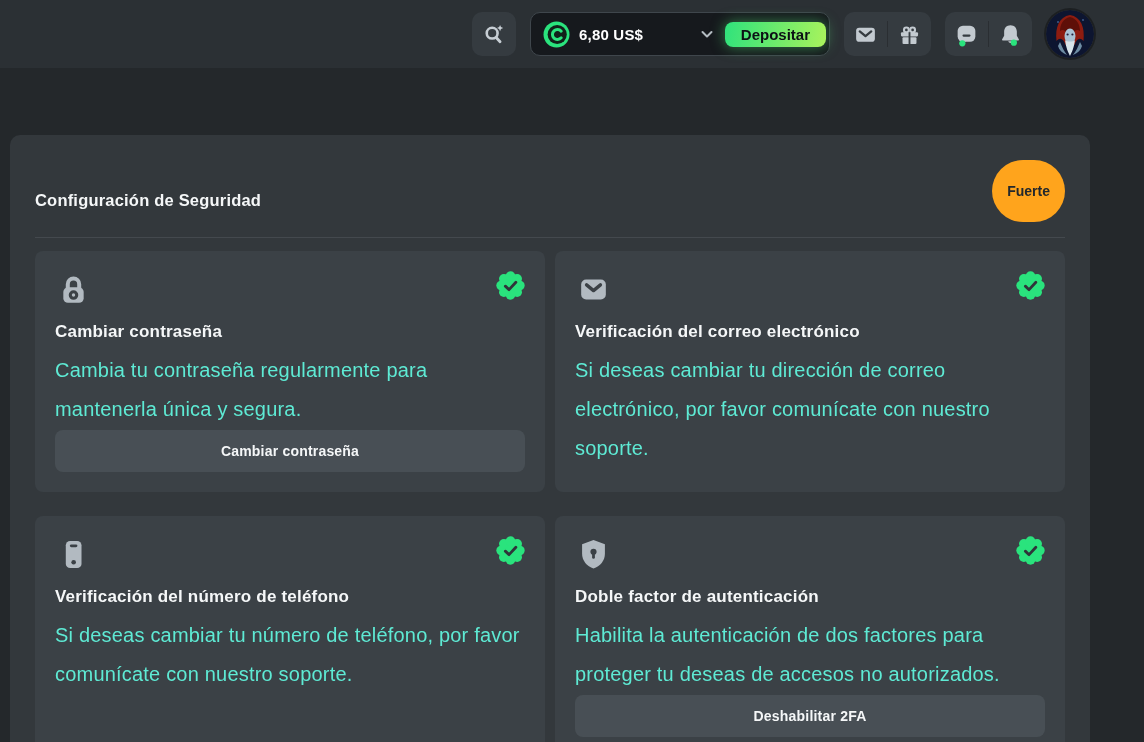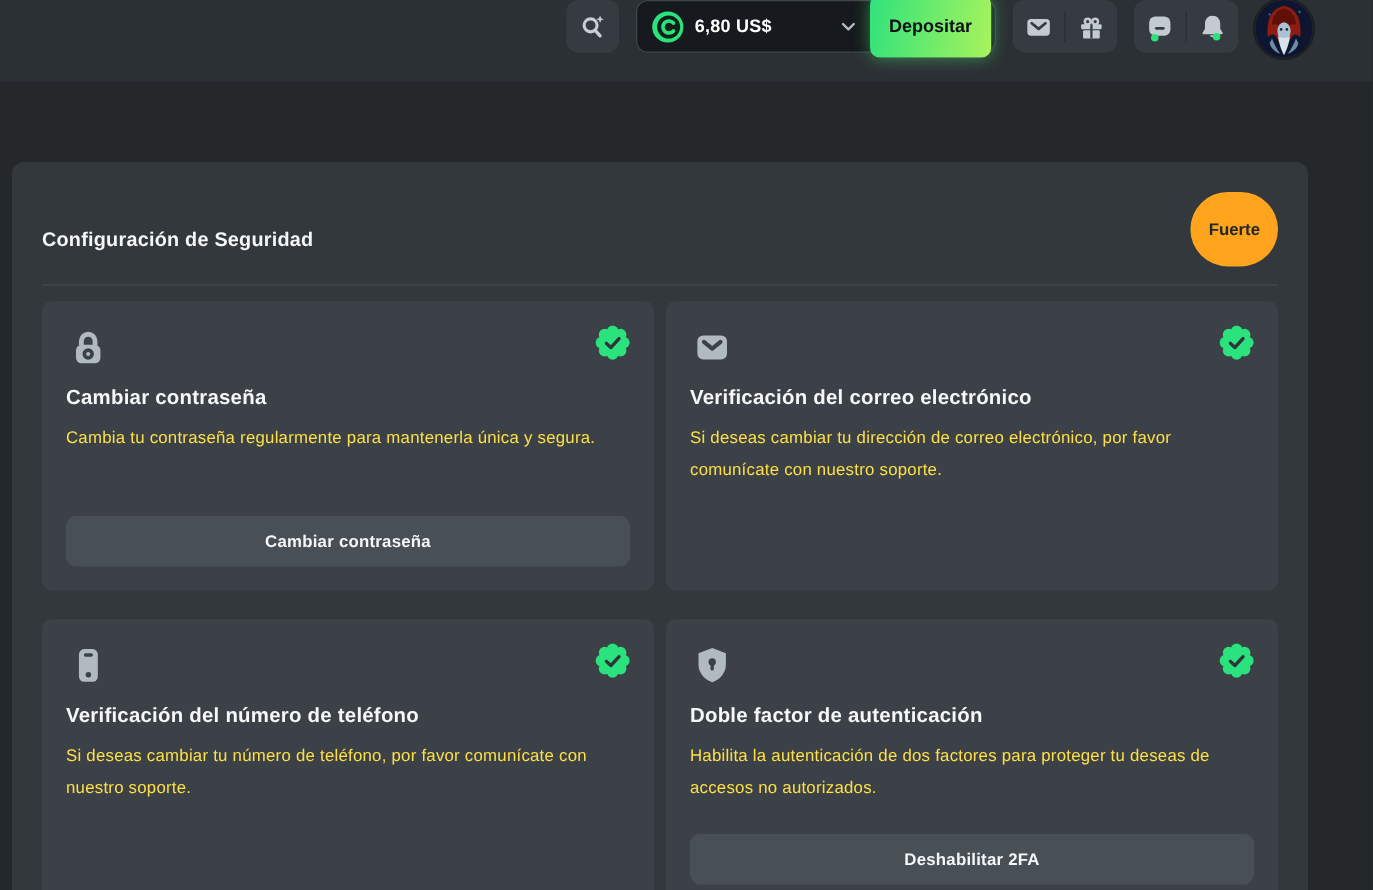--- a/index.html
+++ b/index.html
@@ -7,37 +7,37 @@
   body {
     background:#24282b;
     font-family:"Liberation Sans","DejaVu Sans",sans-serif;
     color:#fff;
     position:relative;
   }
 
   
   .topbar {
     height:68px; background:#2b3034;
-    display:flex; align-items:flex-start; justify-content:flex-end;
+    display:flex; align-items:center; justify-content:flex-end;
     padding-right:50px; gap:14px;
   }
   .icon-btn {
     width:44px; height:44px; border-radius:10px; background:#353b40;
     display:flex; align-items:center; justify-content:center;
     border:none; cursor:pointer; flex:0 0 auto;
   }
   .wallet {
     width:300px; height:44px; background:#16191d;
     border:1px solid #3f464c; border-radius:10px;
     display:flex; align-items:center; padding:0 3px 0 12px; flex:0 0 auto;
   }
   .wallet .amount { font-size:15px; font-weight:bold; color:#fff; margin-left:9px; letter-spacing:.2px; }
   .wallet .chev { margin-left:auto; margin-right:10px; display:flex; }
   .deposit-btn {
-    height:52px; padding:0 16px; border:none; border-radius:8px; cursor:pointer;
+    height:25px; padding:0 16px; border:none; border-radius:8px; cursor:pointer;
     background:linear-gradient(100deg,#2fe27c 0%,#a9f35c 100%);
     color:#0d1115; font-size:15px; font-weight:bold;
     box-shadow:0 0 14px rgba(84,231,122,.5);
     font-family:inherit;
   }
   .btn-group {
     height:44px; background:#353b40; border-radius:10px;
     display:flex; align-items:center; flex:0 0 auto;
   }
   .btn-group .group-btn {
@@ -67,21 +67,21 @@
     margin-top:13px;
     display:grid; grid-template-columns:1fr 1fr; grid-template-rows:241px 241px;
     column-gap:10px; row-gap:24px;
   }
   .card {
     background:#3b4146; border-radius:8px; padding:20px;
     display:flex; flex-direction:column;
   }
   .card-top { display:flex; align-items:flex-start; justify-content:space-between; }
   .card-title { font-size:17px; font-weight:bold; color:#f5f7f8; margin-top:14px; letter-spacing:.2px; }
-  .card-desc { font-size:14px; color:#fde047; line-height:1.95; margin-top:9px; letter-spacing:.2px; }
+  .card-desc { font-size:20px; color:#5eead4; line-height:1.95; margin-top:9px; letter-spacing:.2px; }
   .card-btn {
     margin-top:auto; width:100%; height:42px;
     background:#484f55; border:none; border-radius:8px; cursor:pointer;
     color:#f5f7f8; font-size:14px; font-weight:bold; font-family:inherit; letter-spacing:.2px;
   }
 </style>
 </head>
 <body>
 
 <header class="topbar">

